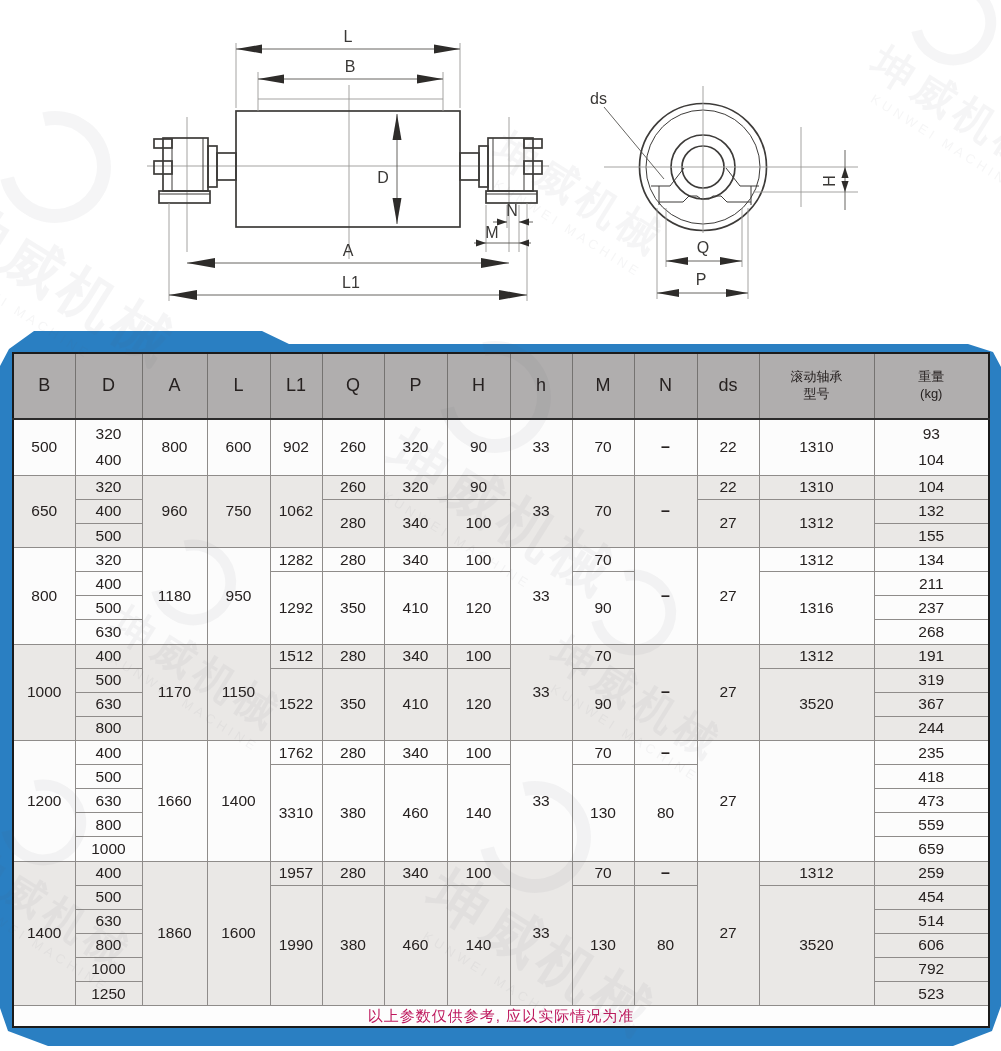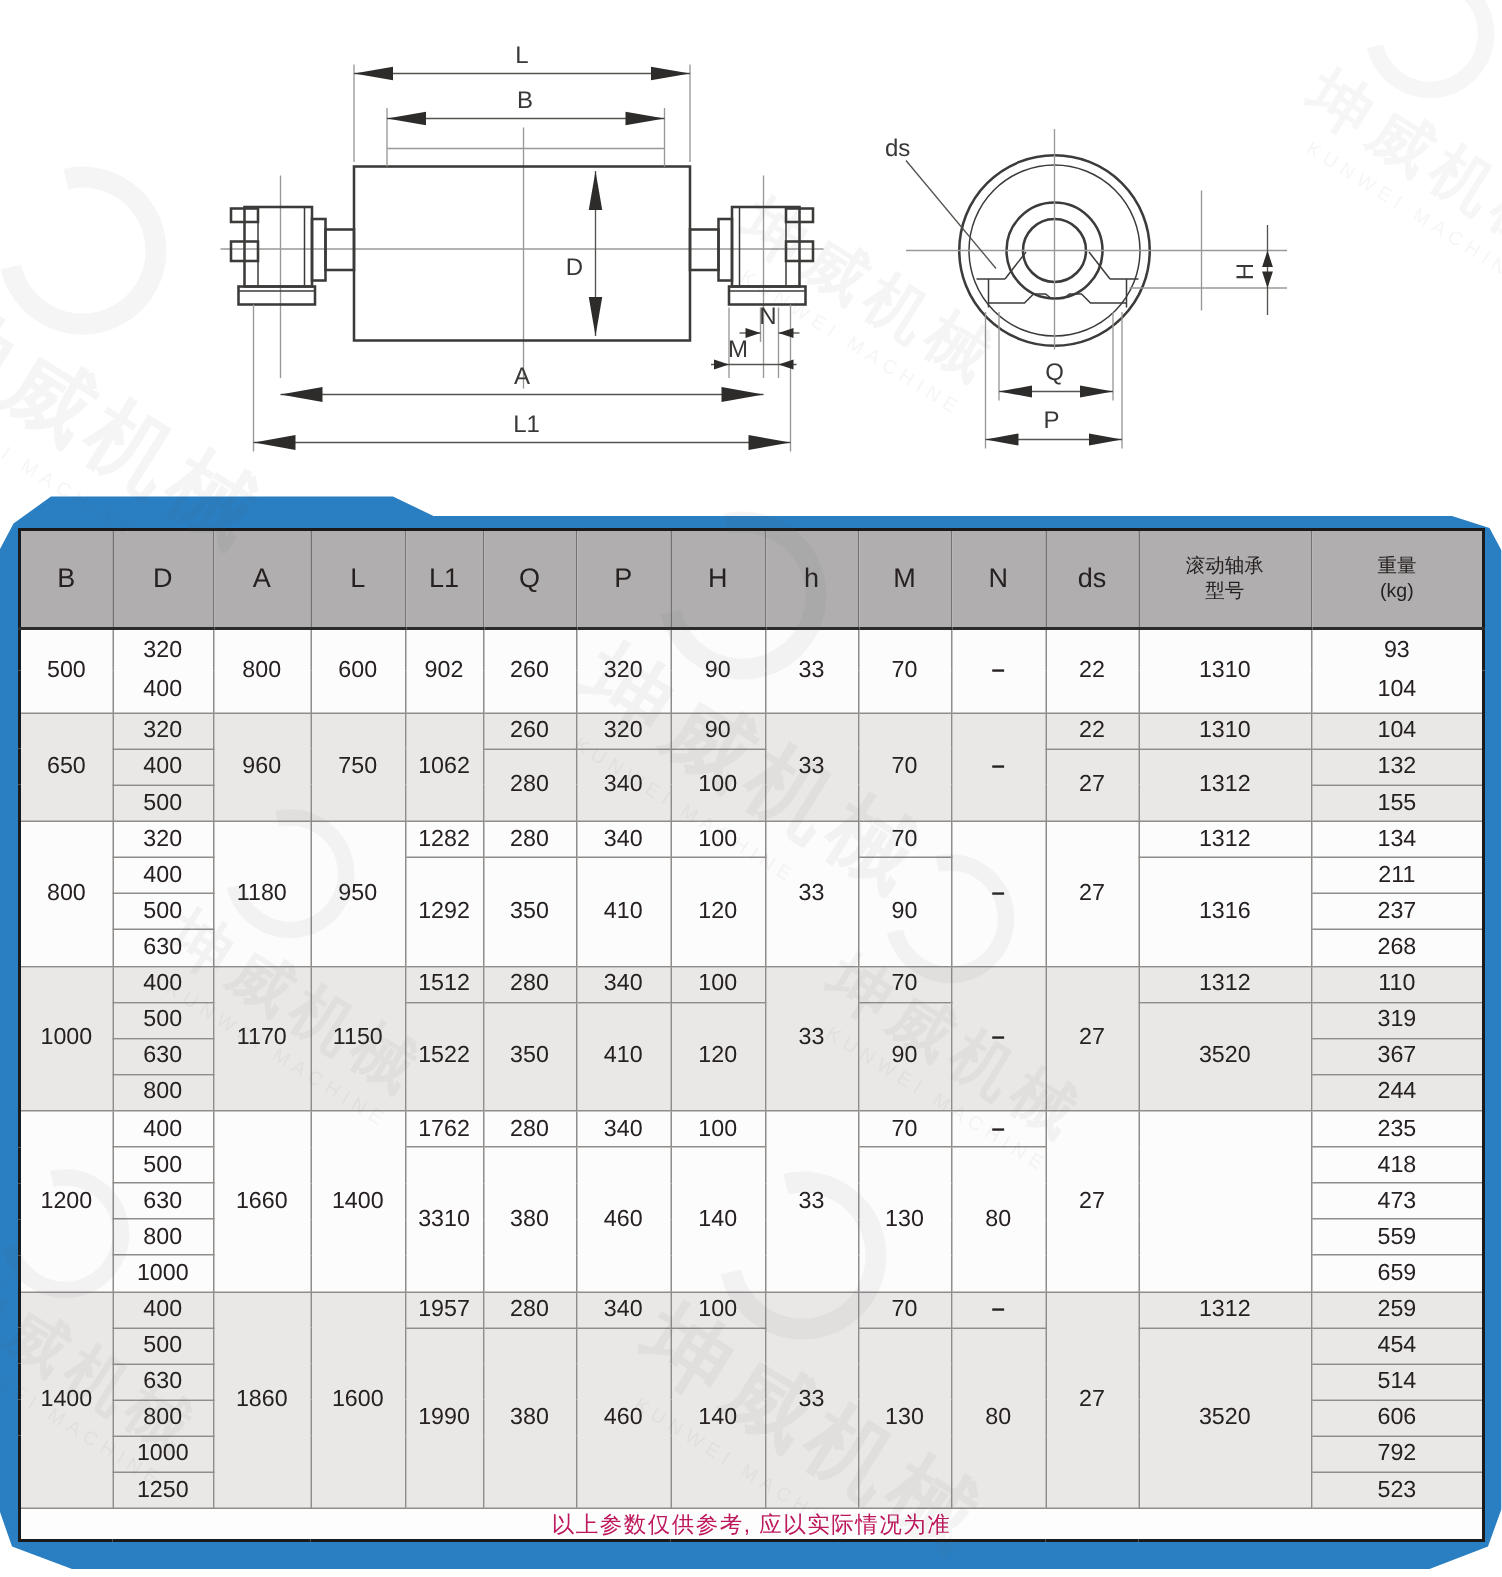--- a/index.html
+++ b/index.html
@@ -302,21 +302,21 @@
         <td rowspan="4">1150</td>
         <td rowspan="1">1512</td>
         <td rowspan="1">280</td>
         <td rowspan="1">340</td>
         <td rowspan="1">100</td>
         <td rowspan="4">33</td>
         <td rowspan="1">70</td>
         <td rowspan="4" class="dash">–</td>
         <td rowspan="4">27</td>
         <td rowspan="1">1312</td>
-        <td rowspan="1">110</td>
+        <td rowspan="1">191</td>
       </tr>
       <tr class="shade">
         <td rowspan="1">500</td>
         <td rowspan="3">1522</td>
         <td rowspan="3">350</td>
         <td rowspan="3">410</td>
         <td rowspan="3">120</td>
         <td rowspan="3">90</td>
         <td rowspan="3">3520</td>
         <td rowspan="1">319</td>

